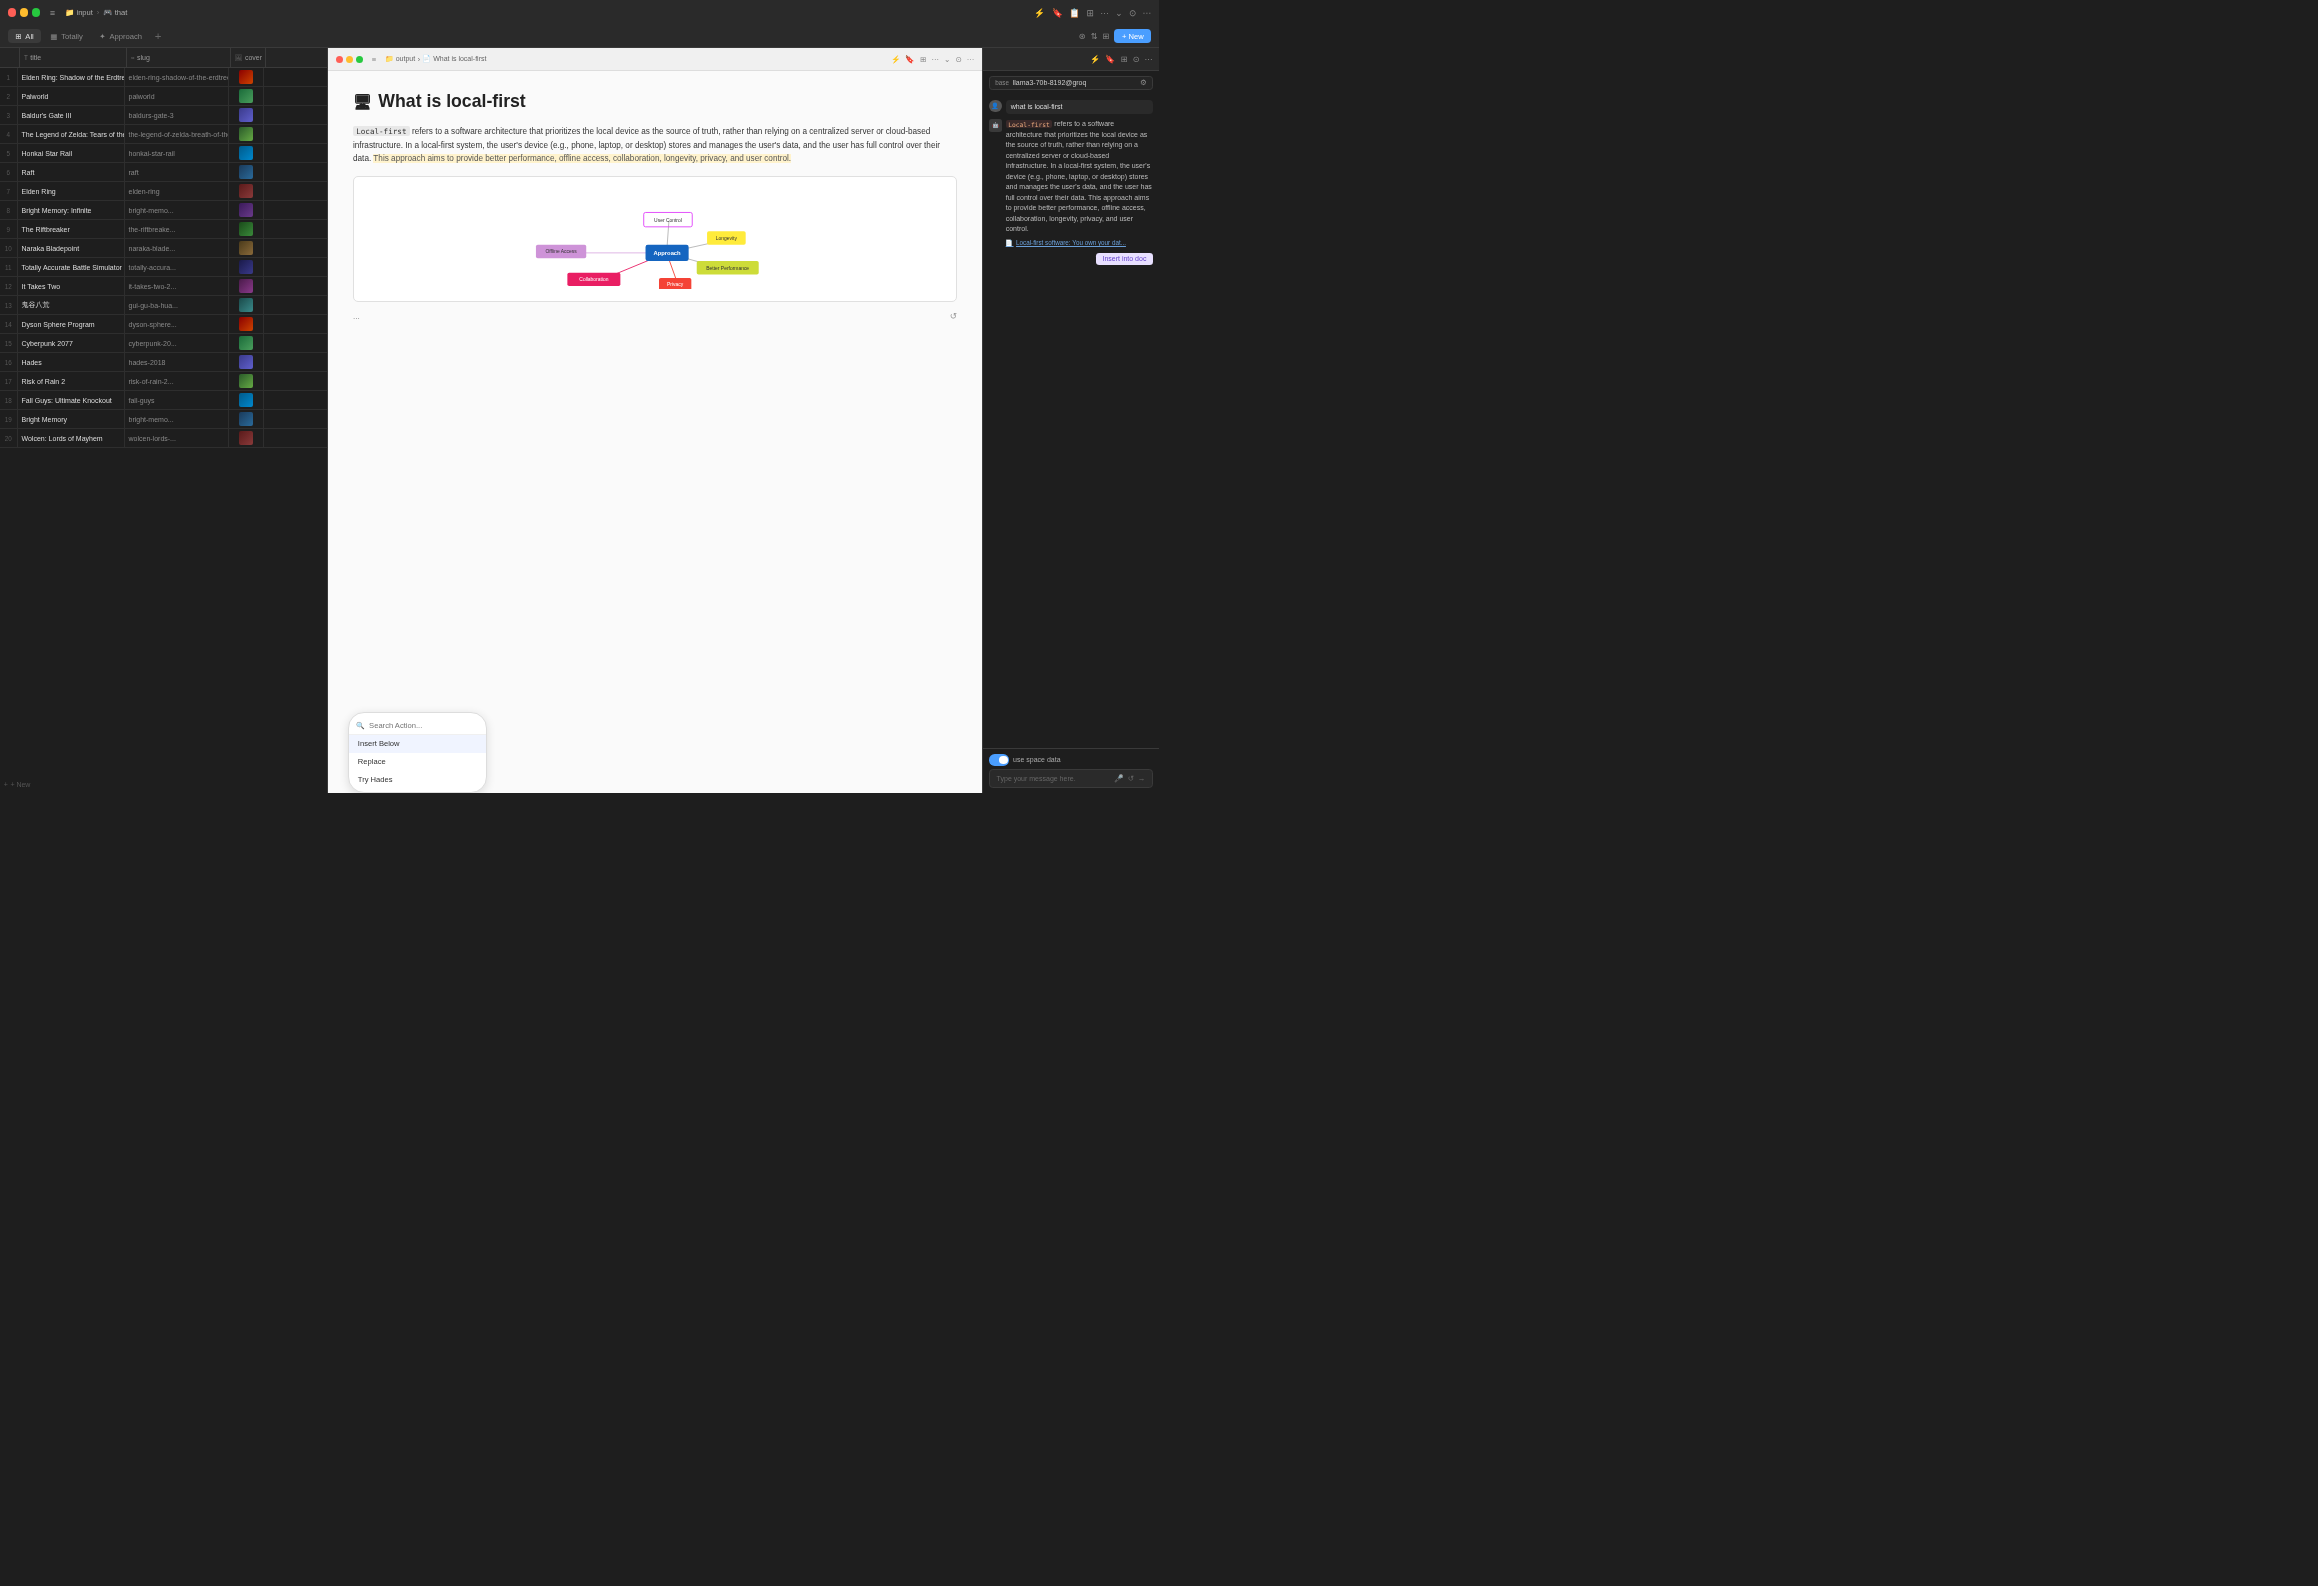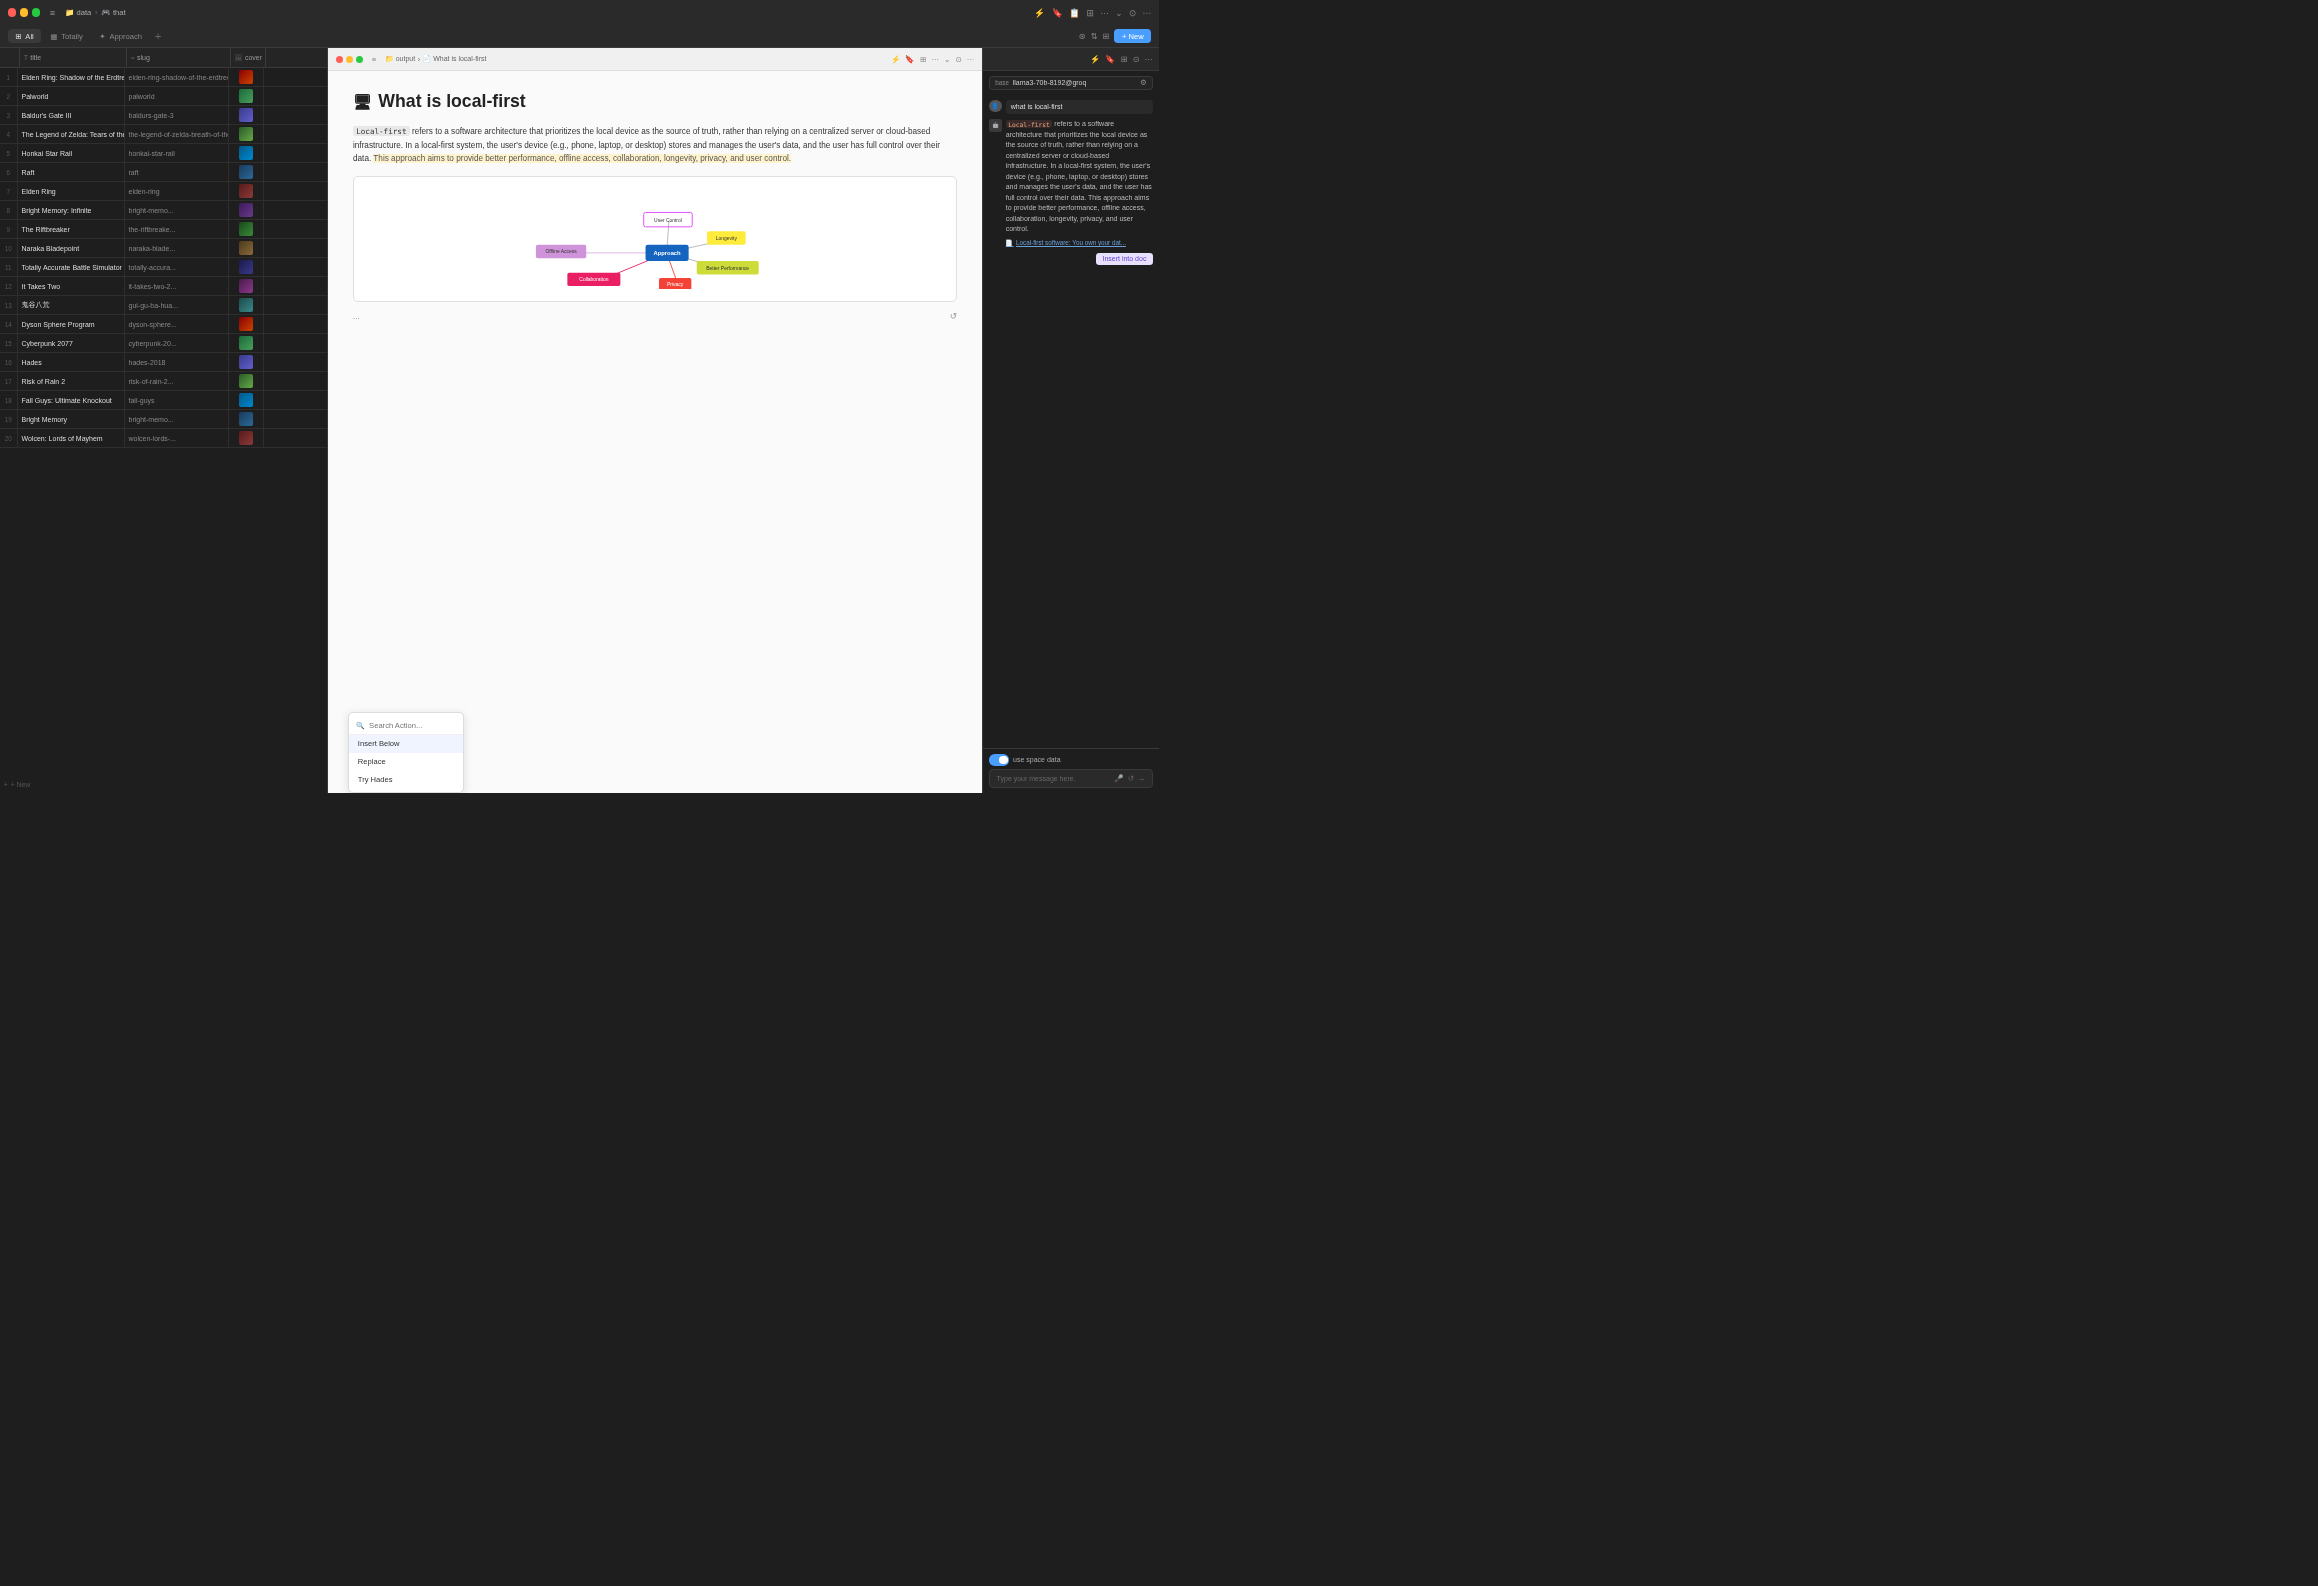--- a/index.html
+++ b/index.html
@@ -313,24 +313,24 @@
       font-size: 8.2px;
       color: #999;
       margin-bottom: 2.5px;
     }
 
     
     .action-dropdown {
       position: absolute;
       bottom: 0;
       left: 20px;
-      width: 116px;
+      width: 139px;
       background: #fff;
       border: 0.6px solid #ddd;
-      border-radius: 5px;
+      border-radius: 16px;
       box-shadow: 0 2.5px 10px rgba(0,0,0,0.12);
       z-index: 200;
       padding: 3.8px 0;
     }
     .action-search {
       display: flex;
       align-items: center;
       gap: 3.8px;
       padding: 3.8px 7.6px;
       border-bottom: 0.6px solid #f0f0f0;
@@ -532,21 +532,21 @@
 <body>
 
 <div class="window-chrome">
   <div class="traffic-lights">
     <div class="traffic-light tl-red"></div>
     <div class="traffic-light tl-yellow"></div>
     <div class="traffic-light tl-green"></div>
   </div>
   <span class="window-menu-icon">≡</span>
   <div class="breadcrumb-area">
-    <span>📁 data</span>
+    <span>📁 input</span>
     <span class="breadcrumb-sep">›</span>
     <span>🎮 that</span>
   </div>
   <div class="window-toolbar">
     <span class="toolbar-icon">⚡</span>
     <span class="toolbar-icon">🔖</span>
     <span class="toolbar-icon">📋</span>
     <span class="toolbar-icon">⊞</span>
     <span class="toolbar-icon">···</span>
     <span class="toolbar-icon">⌄</span>

